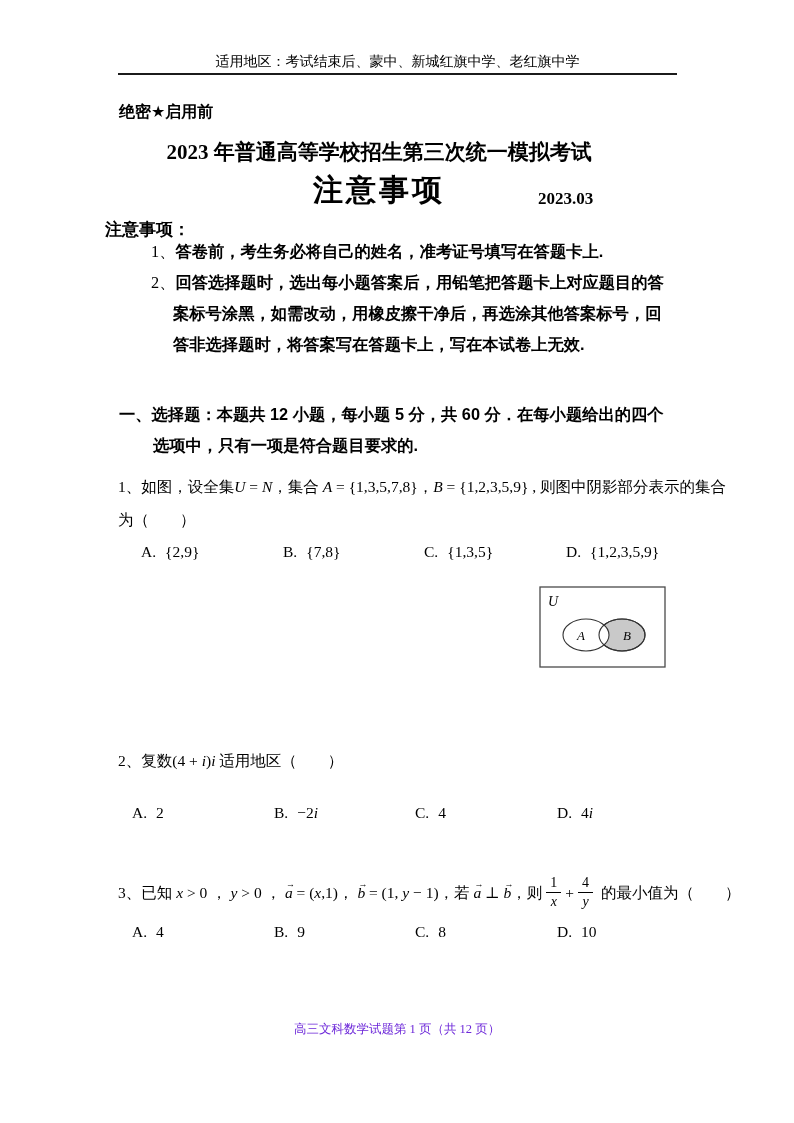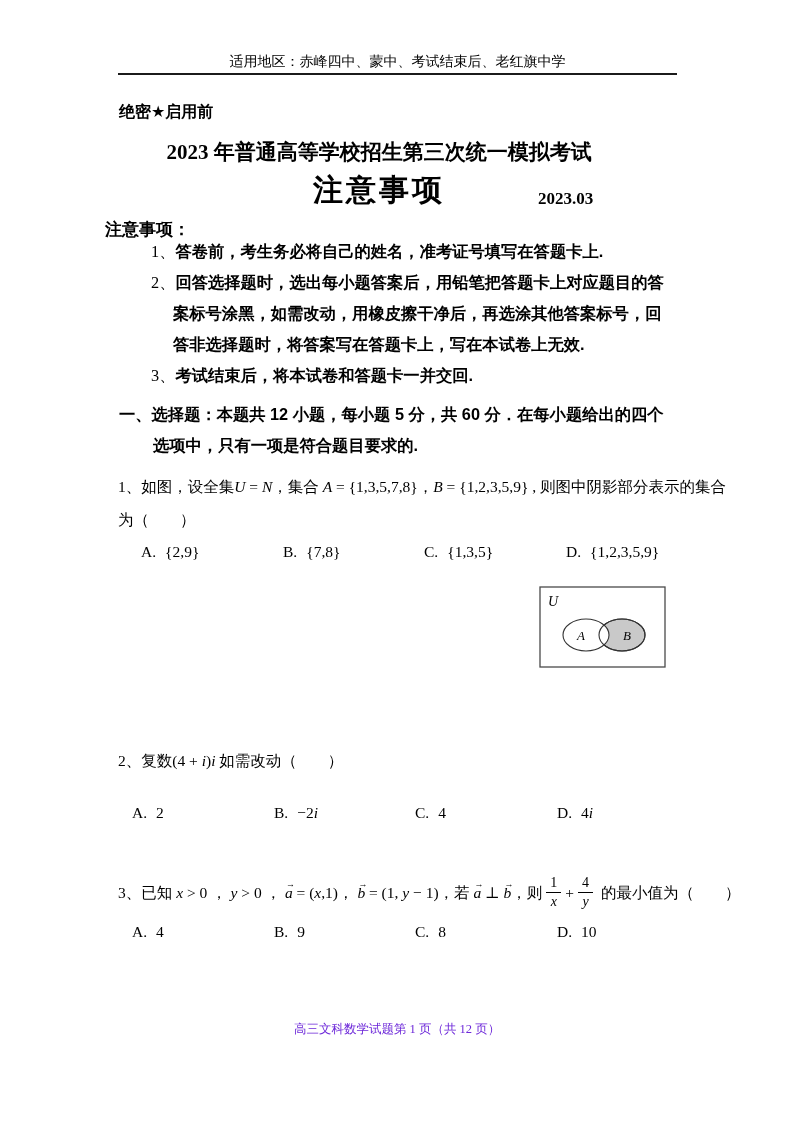--- a/index.html
+++ b/index.html
@@ -50,39 +50,36 @@
   .fden { display:block; padding:2px 4px 0; }
 
   .venn { top:586px; left:539px; }
   .footer { top:1021px; left:97px; width:600px; text-align:center; font-size:12.5px; color:#6d28d9; }
 </style>
 </head>
 <body>
 
 <div class="page">
 
-  <div class="abs hdr-text">适用地区：赤峰四中、蒙中、考试结束后、老红旗中学</div>
+  <div class="abs hdr-text">适用地区：考试结束后、蒙中、新城红旗中学、老红旗中学</div>
   <div class="abs hdr-rule"></div>
   <div class="abs security hei">绝密★启用前</div>
 
   <div class="abs title1">2023 年普通高等学校招生第三次统一模拟考试</div>
   <div class="abs title2 hei">注意事项</div>
   <div class="abs date">2023.03</div>
 
   <div class="abs notice-h hei">注意事项：</div>
 
   <div class="abs notes hei">
     <div class="note">
       <span class="nnum">1、</span><span>答卷前，考生务必将自己的姓名，准考证号填写在答题卡上.</span>
     </div>
     <div class="note">
       <span class="nnum">2、</span><span>回答选择题时，选出每小题答案后，用铅笔把答题卡上对应题目的答案标号涂黑，如需改动，用橡皮擦干净后，再选涂其他答案标号，回答非选择题时，将答案写在答题卡上，写在本试卷上无效.</span>
-    </div>
-    <div class="note">
-      <span class="nnum">3、</span><span>考试结束后，将本试卷和答题卡一并交回.</span>
     </div>
   </div>
 
   <div class="abs section-h hei">
     <span>一、</span><span>选择题：本题共 12 小题，每小题 5 分，共 60 分．在每小题给出的四个选项中，只有一项是符合题目要求的.</span>
   </div>
 
   <div class="abs qline q1l1"><span>1、如图，设全集</span><span class="mi">U</span><span> = </span><span class="mi">N</span><span>，集合 </span><span class="mi">A</span><span> = {1,3,5,7,8}，</span><span class="mi">B</span><span> = {1,2,3,5,9} , 则图中阴影部分表示的集合</span></div>
   <div class="abs qline q1l2">为（　　）</div>
   <div class="optrow q1opts">
@@ -95,21 +92,21 @@
   <svg class="abs venn" width="127" height="82" viewBox="0 0 127 82">
     <rect x="1" y="1" width="125" height="80" fill="none" stroke="#4a4a4a" stroke-width="1.3"></rect>
     <ellipse cx="83" cy="49" rx="23" ry="16" stroke="#333" stroke-width="1.1" fill="#c9c9c9"></ellipse>
     <ellipse cx="47" cy="49" rx="23" ry="16" fill="#ffffff" stroke="#333" stroke-width="1.1"></ellipse>
     <ellipse cx="83" cy="49" rx="23" ry="16" fill="none" stroke="#333" stroke-width="1.1"></ellipse>
     <text x="9" y="20" font-size="14" font-style="italic" font-family="Liberation Serif, DejaVu Serif, serif" fill="#000">U</text>
     <text x="42" y="54" text-anchor="middle" font-size="13" font-style="italic" font-family="Liberation Serif, DejaVu Serif, serif" fill="#000">A</text>
     <text x="88" y="54" text-anchor="middle" font-size="13" font-style="italic" font-family="Liberation Serif, DejaVu Serif, serif" fill="#000">B</text>
   </svg>
 
-  <div class="abs qline q2l1"><span>2、复数</span><span>(4 + </span><span class="mi">i</span><span>)</span><span class="mi">i</span><span> 如需改动（　　）</span></div>
+  <div class="abs qline q2l1"><span>2、复数</span><span>(4 + </span><span class="mi">i</span><span>)</span><span class="mi">i</span><span> 适用地区（　　）</span></div>
   <div class="optrow q2opts">
     <span class="opt opt-a"><span class="olabel">A.</span><span><span>2</span></span></span>
     <span class="opt opt-b"><span class="olabel">B.</span><span><span>−2</span><span class="mi">i</span></span></span>
     <span class="opt opt-c"><span class="olabel">C.</span><span><span>4</span></span></span>
     <span class="opt opt-d"><span class="olabel">D.</span><span><span>4</span><span class="mi">i</span></span></span>
   </div>
 
   <div class="abs qline q3l1"><span>3、已知 </span><span class="mi">x</span><span> &gt; 0 ，  </span><span class="mi">y</span><span> &gt; 0 ，  </span><span class="mi vec">a<span class="varr">→</span></span><span> = (</span><span class="mi">x</span><span>,1)，  </span><span class="mi vec">b<span class="varr">→</span></span><span> = (1, </span><span class="mi">y</span><span> − 1)，若 </span><span class="mi vec">a<span class="varr">→</span></span><span> ⊥ </span><span class="mi vec">b<span class="varr">→</span></span><span>，则</span><span class="frac"><span class="fnum"><span>1</span></span><span class="fden"><span class="mi">x</span></span></span><span>+</span><span class="frac"><span class="fnum"><span>4</span></span><span class="fden"><span class="mi">y</span></span></span><span> 的最小值为（　　）</span></div>
   <div class="optrow q3opts">
     <span class="opt opt-a"><span class="olabel">A.</span><span><span>4</span></span></span>

